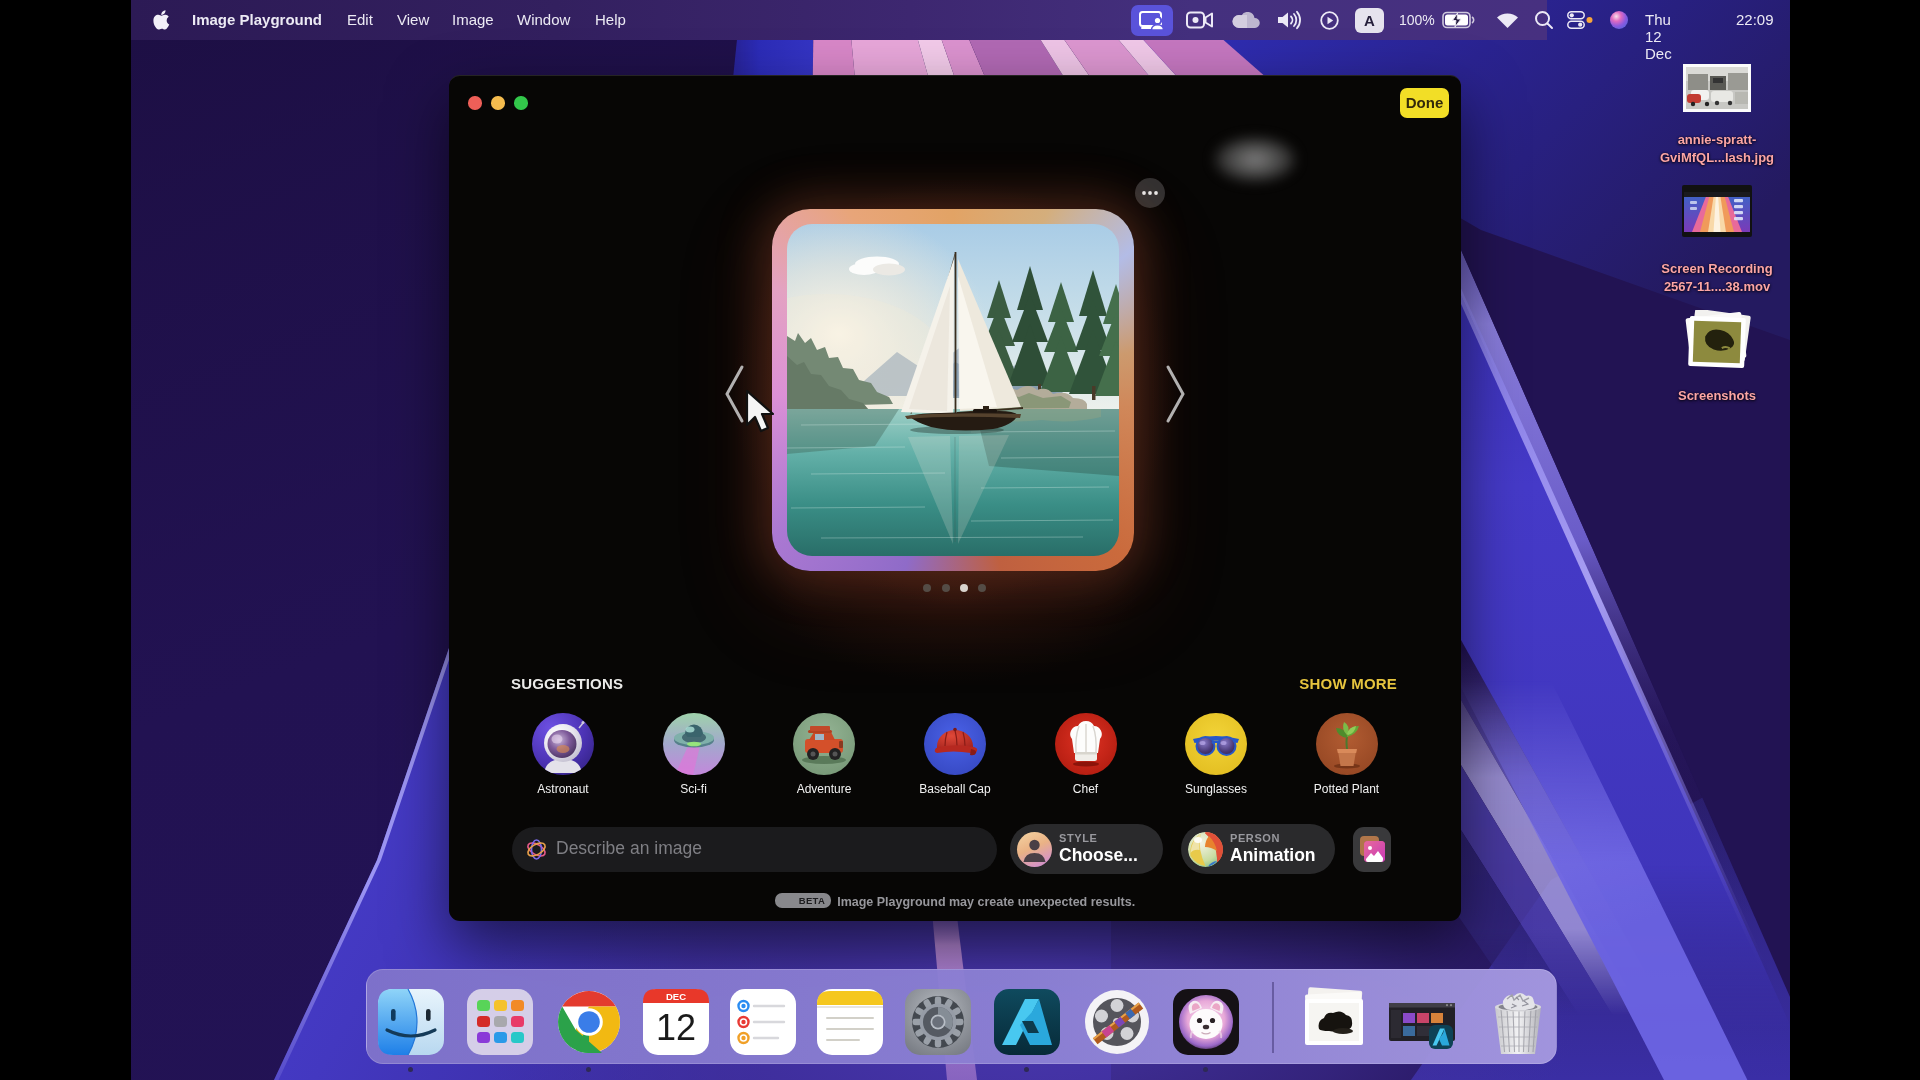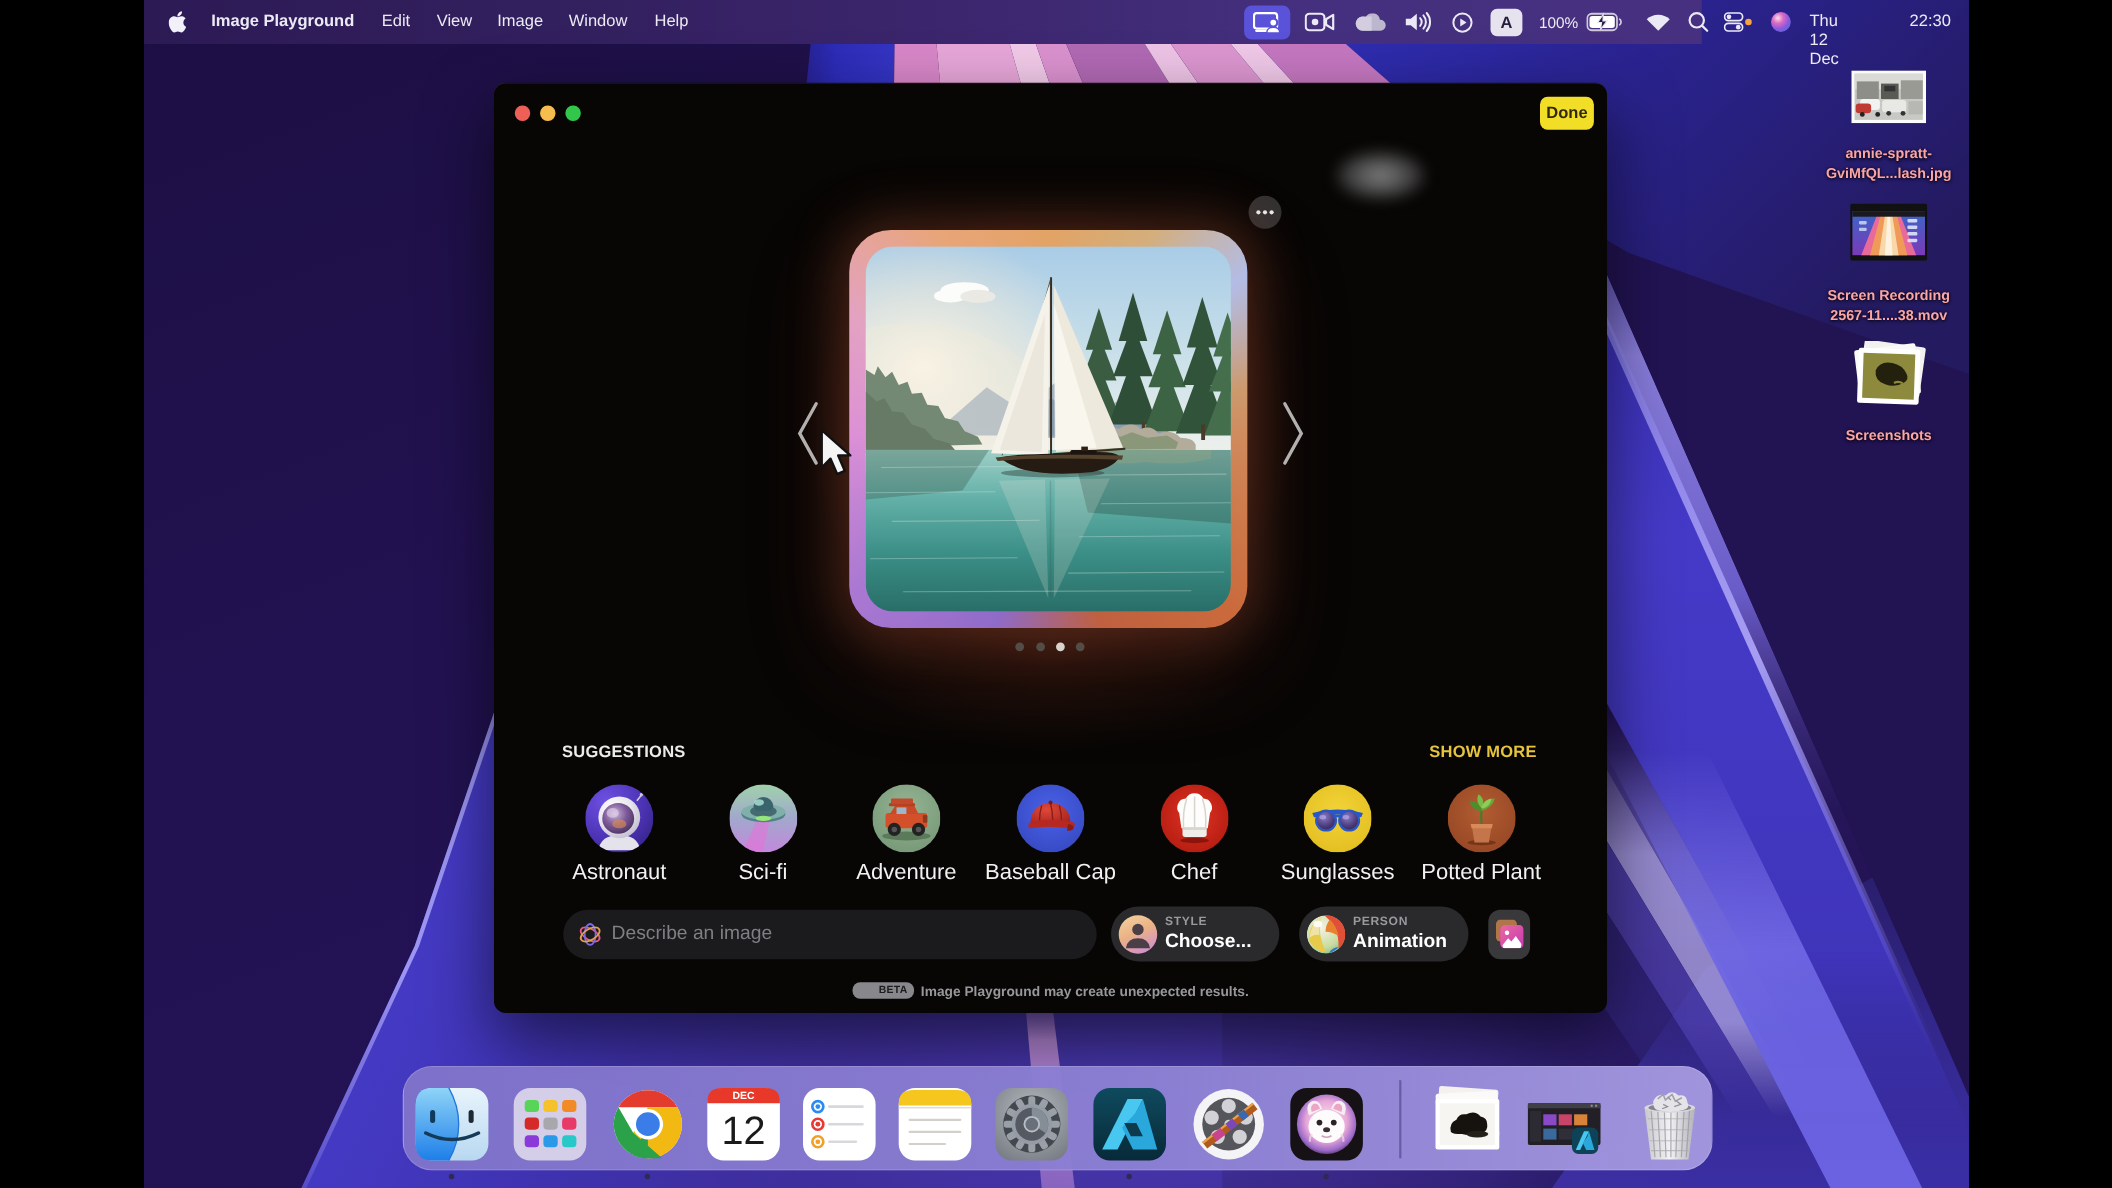--- a/index.html
+++ b/index.html
@@ -40,35 +40,35 @@
       #e3a2c2 300deg, #e8a579 330deg, #e2a365 360deg);
     box-shadow:0 0 45px 10px rgba(215,105,60,.26), 0 28px 80px 22px rgba(150,52,32,.14);
   }
   #scene { width:332px; height:332px; border-radius:25px; overflow:hidden; display:block; }
   .chev { position:absolute; top:287px; }
   .pdot { position:absolute; top:508px; width:8px; height:8px; border-radius:50%; background:#544c46; }
   
   #sugt { position:absolute; left:62px; top:599px; color:#ebebe9; font-size:15px; font-weight:700; letter-spacing:.2px; }
   #showmore { position:absolute; right:64px; top:599px; color:#e6c43e; font-size:15px; font-weight:700; letter-spacing:.2px; }
   .sug { position:absolute; top:637px; width:62px; height:62px; border-radius:50%; overflow:hidden; }
-  .slab { position:absolute; top:706px; color:#f2f2f2; font-size:20px; text-align:center; width:160px; }
+  .slab { position:absolute; top:706px; color:#f2f2f2; font-size:12px; text-align:center; width:160px; }
   
   #input { position:absolute; left:63px; top:751px; width:485px; height:45px; border-radius:23px;
     background:#1b1b1d; }
   #input span.ph { position:absolute; left:44px; top:11px; color:#7f7f84; font-size:17.5px; }
   .chip { position:absolute; top:748px; height:50px; border-radius:25px; background:#2a2a2c; }
   .chip .cic { position:absolute; left:7px; top:7.5px; width:35px; height:35px; border-radius:50%; overflow:hidden; }
   .chip .l1 { position:absolute; left:49px; top:8px; color:#99999e; font-size:11px; font-weight:700; letter-spacing:.6px; }
   .chip .l2 { position:absolute; left:49px; top:21px; color:#fff; font-size:17.5px; font-weight:700; }
   #photobtn { position:absolute; left:904px; top:751px; width:38px; height:45px; border-radius:11px; background:#39393b; }
   #beta { position:absolute; left:0; top:817px; width:1012px; text-align:center; color:#97979c; font-size:12.5px; font-weight:600; }
   .betabadge { display:inline-block; background:#88888c; color:#1c1c1e; font-size:9.5px; font-weight:800;
     border-radius:7px; padding:2px 6px 2px 24px; vertical-align:2px; letter-spacing:.3px; margin-right:6px; }
   
-  #dock { position:absolute; left:235px; top:969px; width:1191px; height:95px; border-radius:27px;
+  #dock { position:absolute; left:235px; top:969px; width:1191px; height:95px; border-radius:17px;
     background:linear-gradient(90deg, rgba(128,115,202,.96), rgba(140,128,211,.96) 55%, rgba(165,153,224,.96));
     border:1px solid rgba(255,255,255,.16); }
   .dk { position:absolute; top:17px; width:70px; height:70px; }
   .rdot { position:absolute; top:98px; width:5px; height:5px; border-radius:50%; background:#2e2a55; }
 </style>
 </head>
 <body>
 <div id="desktop">
   <svg id="wall" width="1659" height="1080" viewBox="0 0 1659 1080">
     <defs>
@@ -295,21 +295,21 @@
         <radialGradient id="siri" cx="0.35" cy="0.3" r="0.9">
           <stop offset="0" stop-color="#f8e0ec"></stop>
           <stop offset="0.3" stop-color="#e06ac0"></stop>
           <stop offset="0.6" stop-color="#8a5ae0"></stop>
           <stop offset="1" stop-color="#4668d8"></stop>
         </radialGradient>
       </defs>
       <circle cx="10" cy="10" r="9" fill="url(#siri)"></circle>
     </svg>
     <span style="position:absolute;left:1514px;top:11px">Thu 12 Dec</span>
-    <span style="position:absolute;left:1605px;top:11px">22:30</span>
+    <span style="position:absolute;left:1605px;top:11px">22:09</span>
   </div>
   <div id="icons">
     <div class="dicon" style="left:1506px;top:64px;width:160px">
       <svg width="68" height="48" viewBox="0 0 68 48" style="display:block;margin:0 auto">
         <rect width="68" height="48" fill="#fbfbfb"></rect>
         <rect x="3" y="3" width="62" height="42" fill="#c8c8c4"></rect>
         <rect x="3" y="3" width="62" height="14" fill="#dadad6"></rect>
         <rect x="5" y="10" width="20" height="16" fill="#8e8e88"></rect>
         <rect x="27" y="12" width="16" height="14" fill="#5a5a55"></rect>
         <rect x="45" y="9" width="20" height="17" fill="#9a9a94"></rect>

